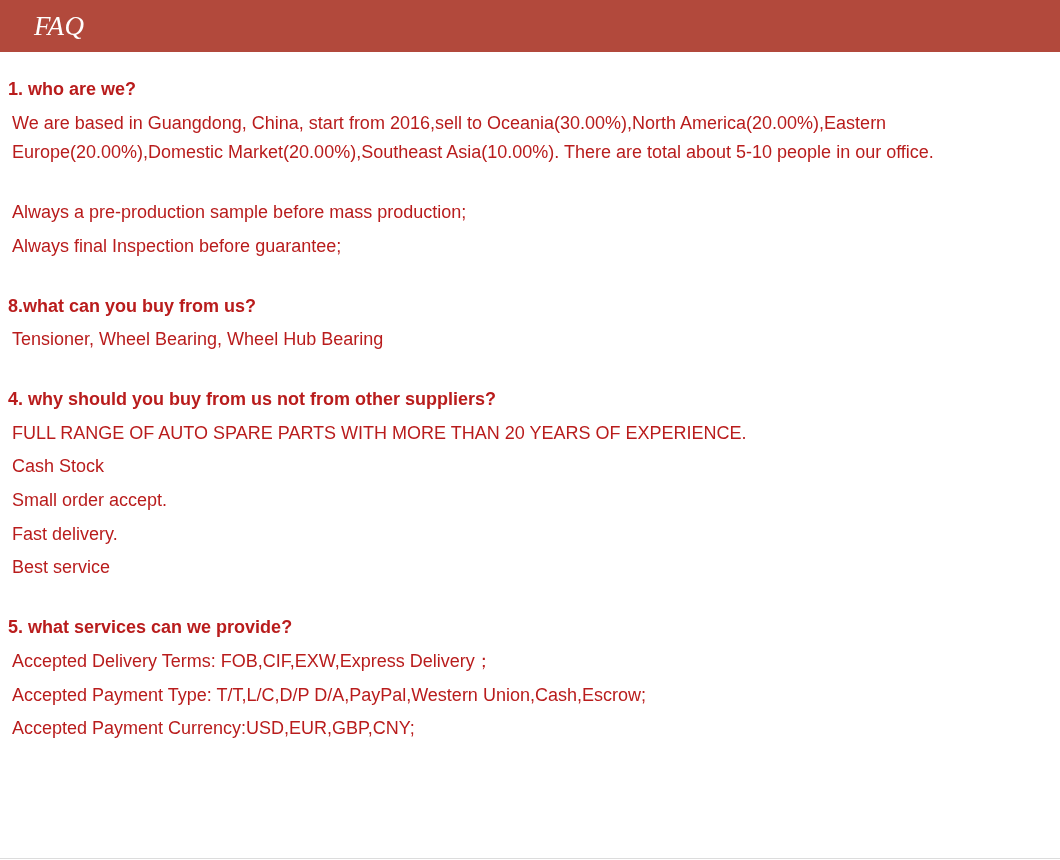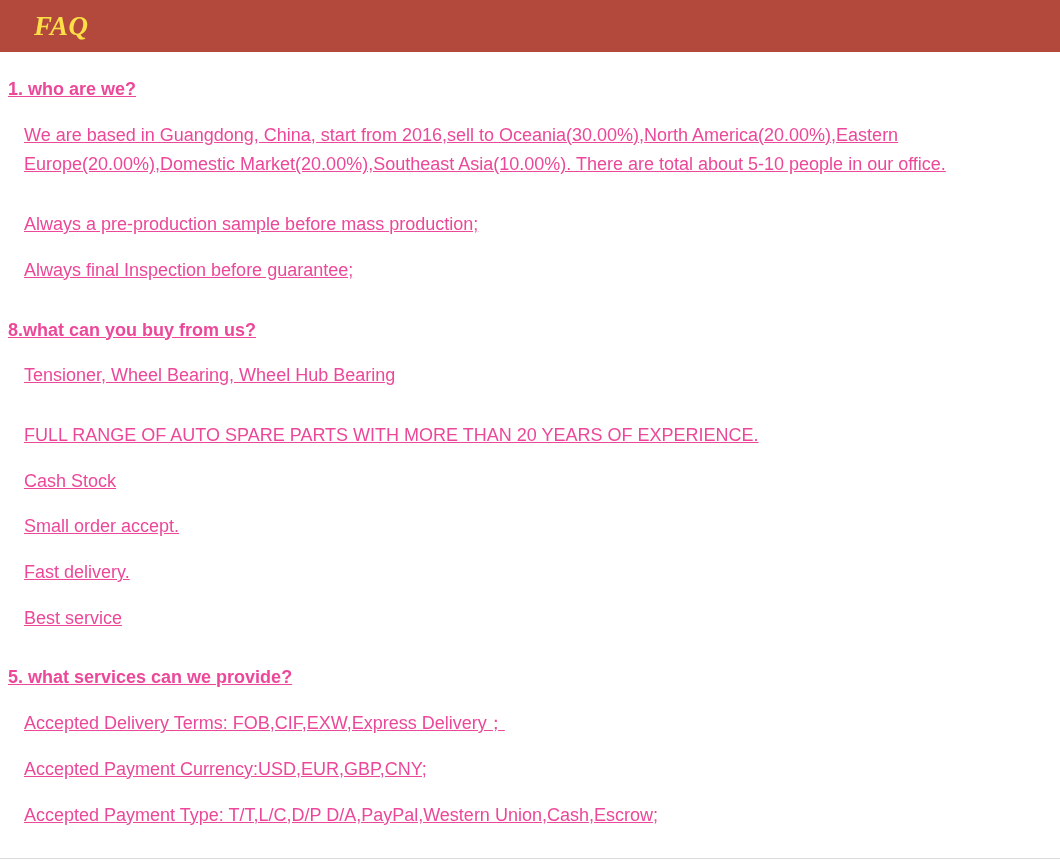--- a/index.html
+++ b/index.html
@@ -18,42 +18,41 @@
   .faq-header {
     height: 52px;
     background: #b2493c;
     display: flex;
     align-items: center;
     padding-left: 34px;
   }
   .faq-title {
     font-family: "Liberation Serif", serif;
     font-style: italic;
-    font-weight: 700;
+    font-weight: 400;
     font-size: 27px;
-    color: #fde047;
+    color: #ffffff;
     letter-spacing: 0.5px;
   }
   .content {
     padding: 23px 18px 0 8px;
     font-size: 18px;
     line-height: 29.7px;
-    color: #ec4899;
-    text-decoration: underline;
+    color: #b91c1c;
   }
   .faq-section {
     margin: 0 0 30px 0;
   }
   .question {
     font-weight: 700;
     margin: 0;
     font-size: 18px;
   }
   .answer-line {
-    margin: 16px;
+    margin: 4px;
     font-weight: 400;
   }
   .bottom-divider {
     position: absolute;
     left: 0;
     right: 0;
     bottom: 1px;
     border-top: 1px solid #dcdcdc;
   }
 </style>
@@ -77,31 +76,32 @@
       <p class="answer-line">Always a pre-production sample before mass production;</p>
       <p class="answer-line">Always final Inspection before guarantee;</p>
     </div>
 
     <div class="faq-section">
       <p class="question">8.what can you buy from us?</p>
       <p class="answer-line">Tensioner, Wheel Bearing, Wheel Hub Bearing</p>
     </div>
 
     <div class="faq-section">
+      <p class="question">4. why should you buy from us not from other suppliers?</p>
       <p class="answer-line">FULL RANGE OF AUTO SPARE PARTS WITH MORE THAN 20 YEARS OF EXPERIENCE.</p>
       <p class="answer-line">Cash Stock</p>
       <p class="answer-line">Small order accept.</p>
       <p class="answer-line">Fast delivery.</p>
       <p class="answer-line">Best service</p>
     </div>
 
     <div class="faq-section">
       <p class="question">5. what services can we provide?</p>
       <p class="answer-line">Accepted Delivery Terms: FOB,CIF,EXW,Express Delivery；</p>
+      <p class="answer-line">Accepted Payment Type: T/T,L/C,D/P D/A,PayPal,Western Union,Cash,Escrow;</p>
       <p class="answer-line">Accepted Payment Currency:USD,EUR,GBP,CNY;</p>
-      <p class="answer-line">Accepted Payment Type: T/T,L/C,D/P D/A,PayPal,Western Union,Cash,Escrow;</p>
     </div>
 
   </div>
 
   <div class="bottom-divider"></div>
 
 </div>
 
 </body></html>

